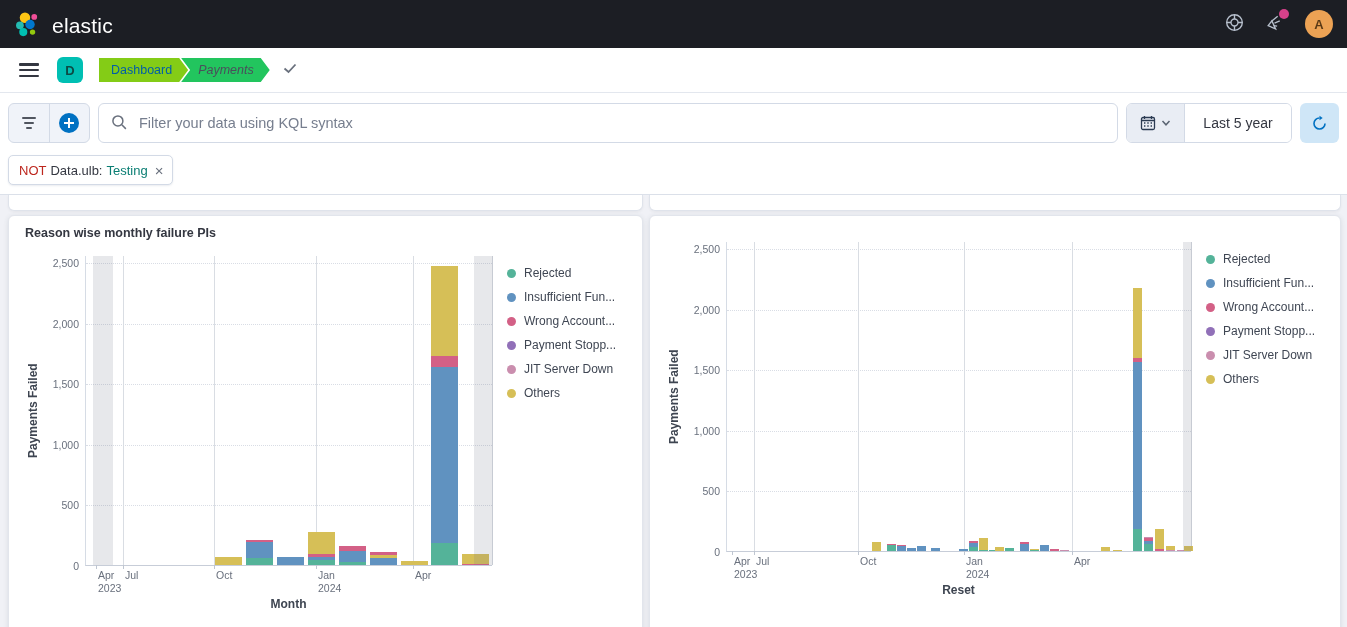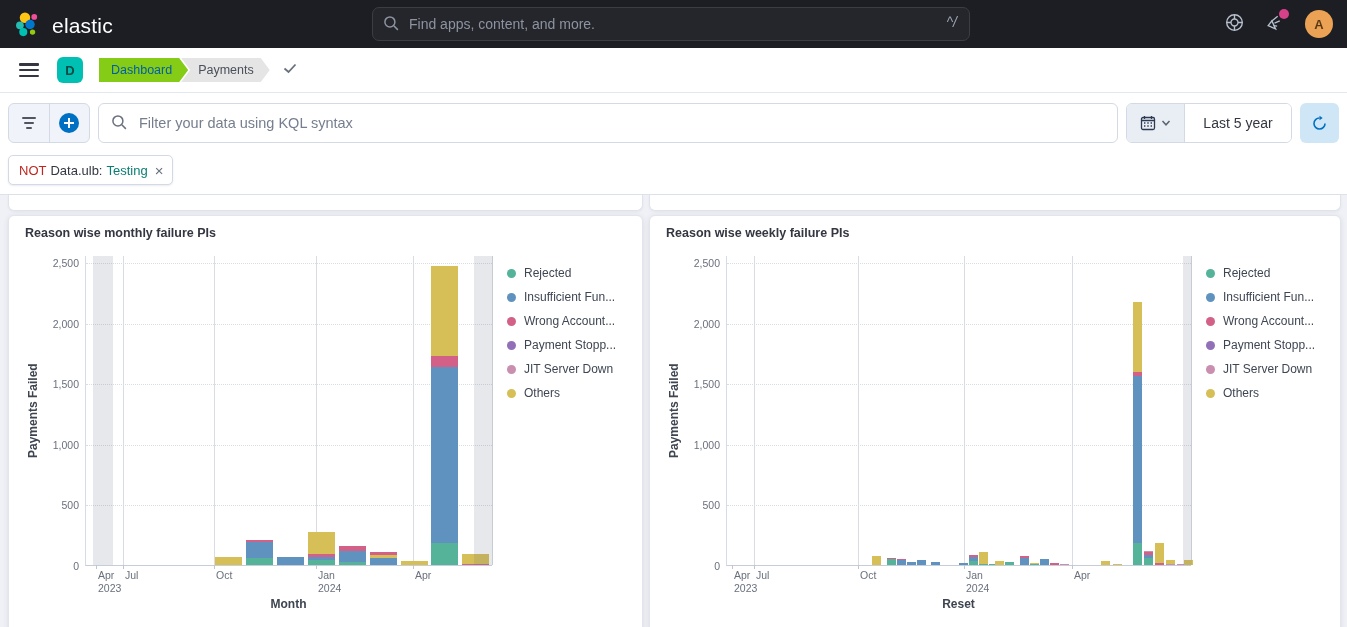--- a/index.html
+++ b/index.html
@@ -28,22 +28,22 @@
     border-bottom:1px solid #E3E7EE; }
   .hamburger { width:20px; height:14px; margin-left:19px; display:flex; flex-direction:column;
     justify-content:space-between; cursor:pointer; }
   .hamburger span { display:block; height:2.5px; background:#343741; border-radius:1px; }
   .space-badge { width:26px; height:26px; border-radius:6px; margin-left:18px; display:flex;
     align-items:center; justify-content:center; font-size:13px; font-weight:bold; color:#0C4B45; }
   .crumbs { display:flex; align-items:center; margin-left:16px; }
   .crumb { height:24px; display:flex; align-items:center; font-size:12.5px; padding:0 16px 0 12px; }
   .crumb-active { background:#84cc16; color:#005EA8;
     clip-path:polygon(0 0,calc(100% - 9px) 0,100% 50%,calc(100% - 9px) 100%,0 100%); }
-  .crumb-prev { background:#e5e5e5; color:#4A4F5B; margin-left:-7px; padding-left:17px;
-    clip-path:polygon(0 0,calc(100% - 9px) 0,100% 50%,calc(100% - 9px) 100%,0 100%,9px 50%); }
+  .crumb-prev { background:#22c55e; color:#4A4F5B; margin-left:-7px; padding-left:17px;
+    clip-path:polygon(0 0,calc(100% - 9px) 0,100% 50%,calc(100% - 9px) 100%,0 100%,9px 50%);font-style:italic; }
   .toolbar-check { margin-left:12px; }
   .toolbar-right { position:absolute; right:18px; display:flex; align-items:center; gap:26px; }
   .glasses-badge { width:30px; height:30px; border-radius:50%; border:1px solid #D3DAE6;
     display:flex; align-items:center; justify-content:center; background:#fff; }
   .tb-link { font-size:14.5px; color:#0071C2; cursor:pointer; }
   .tb-link.disabled { color:#9AA5B6; cursor:default; }
 
   
   .filter-area { background:#fff; border-bottom:1px solid #DCE1EA; padding:10px 8px 9px 8px; }
   .filter-row1 { display:flex; align-items:center; }
@@ -111,30 +111,20 @@
   <div class="logo">
     <svg width="27" height="27" viewBox="0 0 32 32">
       <circle cx="13" cy="8" r="6.2" fill="#FEC514"></circle>
       <circle cx="24" cy="7" r="3.4" fill="#F04E98"></circle>
       <circle cx="7" cy="17" r="4.6" fill="#24BBB1"></circle>
       <circle cx="19" cy="16" r="5.6" fill="#07C"></circle>
       <circle cx="11" cy="25" r="4.8" fill="#00BFB3"></circle>
       <circle cx="22" cy="25" r="3.2" fill="#93C90E"></circle>
     </svg>
     <span class="logo-text">elastic</span>
-  </div>
-  <div class="global-search">
-    <span class="gs-icon">
-      <svg width="17" height="17" viewBox="0 0 16 16" fill="none" stroke="#8D93A0" stroke-width="1.4">
-        <circle cx="6.5" cy="6.5" r="4.7"></circle>
-          <path d="M10.2 10.2 L14 14"></path>
-      </svg>
-    </span>
-    <input type="text" placeholder="Find apps, content, and more." style="">
-    <span class="gs-hint">^/</span>
   </div>
   <div class="nav-right">
     <span>
       <svg width="19" height="19" viewBox="0 0 18 18" fill="none" stroke="#B6BFCC" stroke-width="1.3">
         <circle cx="9" cy="9" r="7.4"></circle>
           <circle cx="9" cy="9" r="3.3"></circle>
         <path d="M9 1.6v4.1 M9 12.3v4.1 M1.6 9h4.1 M12.3 9h4.1"></path>
       </svg>
     </span>
     <span class="badge-wrap">
@@ -308,21 +298,20 @@
           </div>
           <div class="legend-item">
             <span class="legend-dot" style="background: rgb(214, 191, 87);"></span>
             <span class="legend-label">Others</span>
           </div>
         </div>
     </div>
   </div>
 
   <div class="panel" style="left:649px; width:692px;">
-    <h3 class="panel-title">Reason wise weekly failure PIs</h3>
     <div class="chart-flex">
       <span class="y-title">Payments Failed</span>
       <div>
         <div class="plot" style="width: 465px; height: 310px;">
             <span class="ytick" style="top: 310px;">0</span>
             <div class="hgrid" style="top: 249.4px;"></div>
             <span class="ytick" style="top: 249.4px;">500</span>
             <div class="hgrid" style="top: 188.8px;"></div>
             <span class="ytick" style="top: 188.8px;">1,000</span>
             <div class="hgrid" style="top: 128.2px;"></div>

